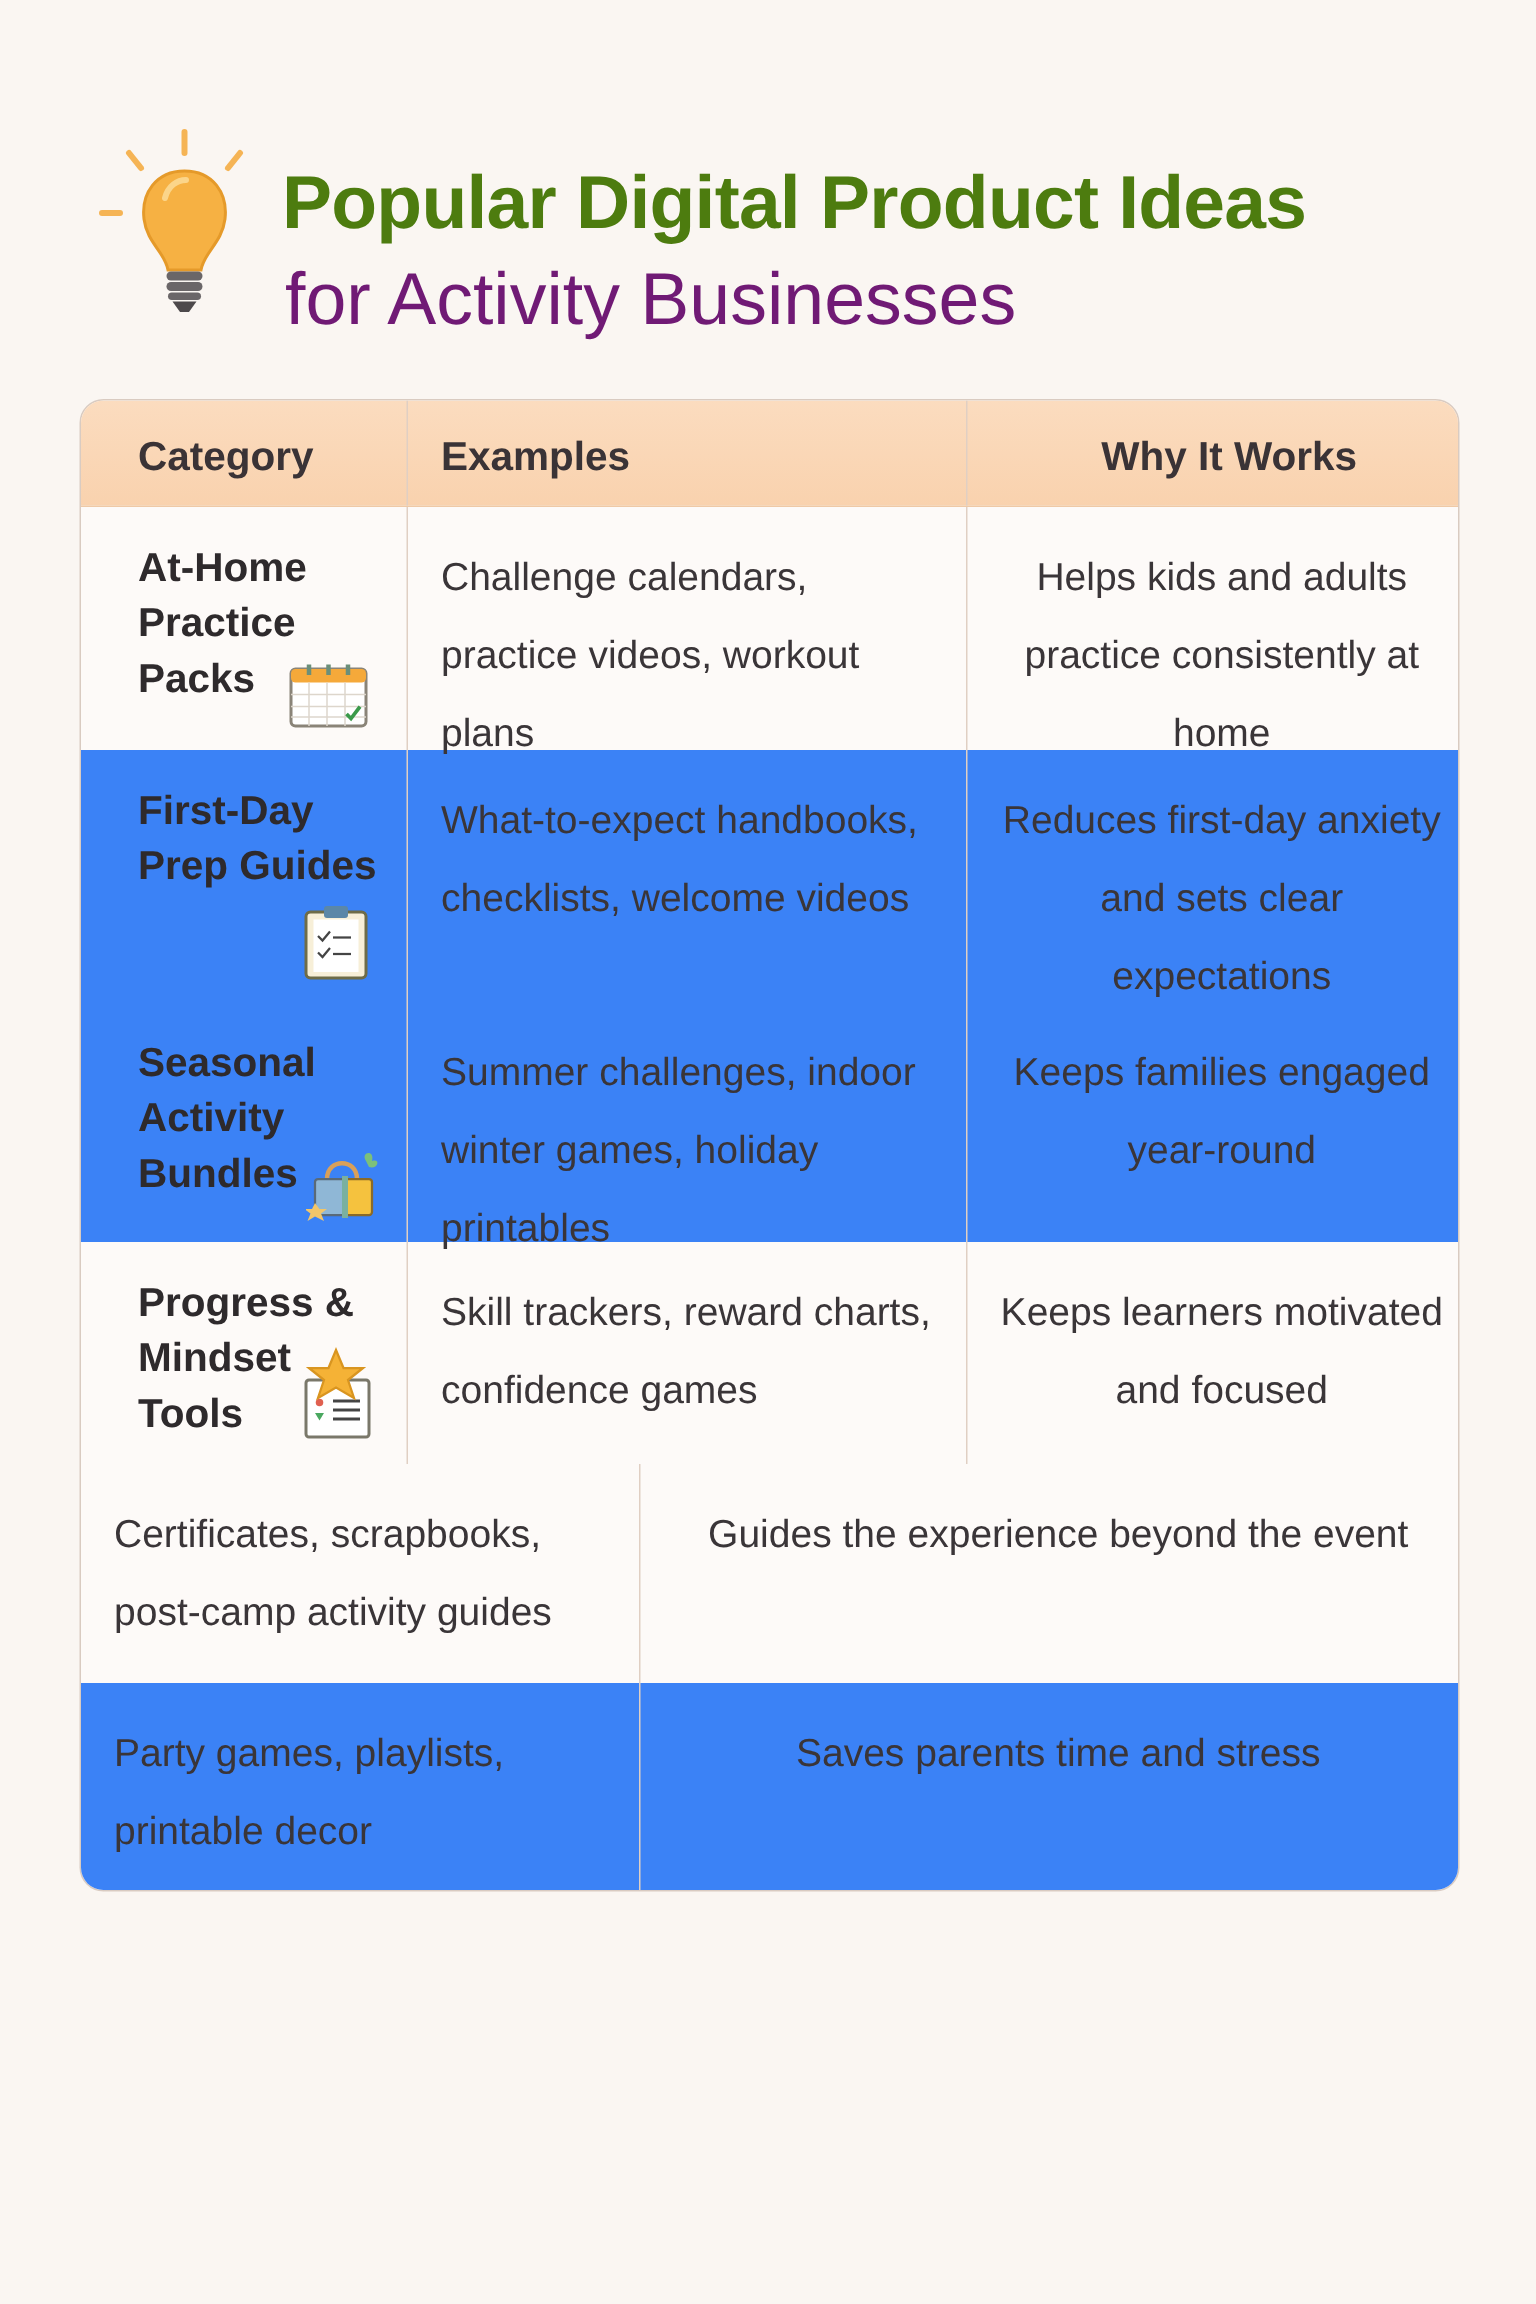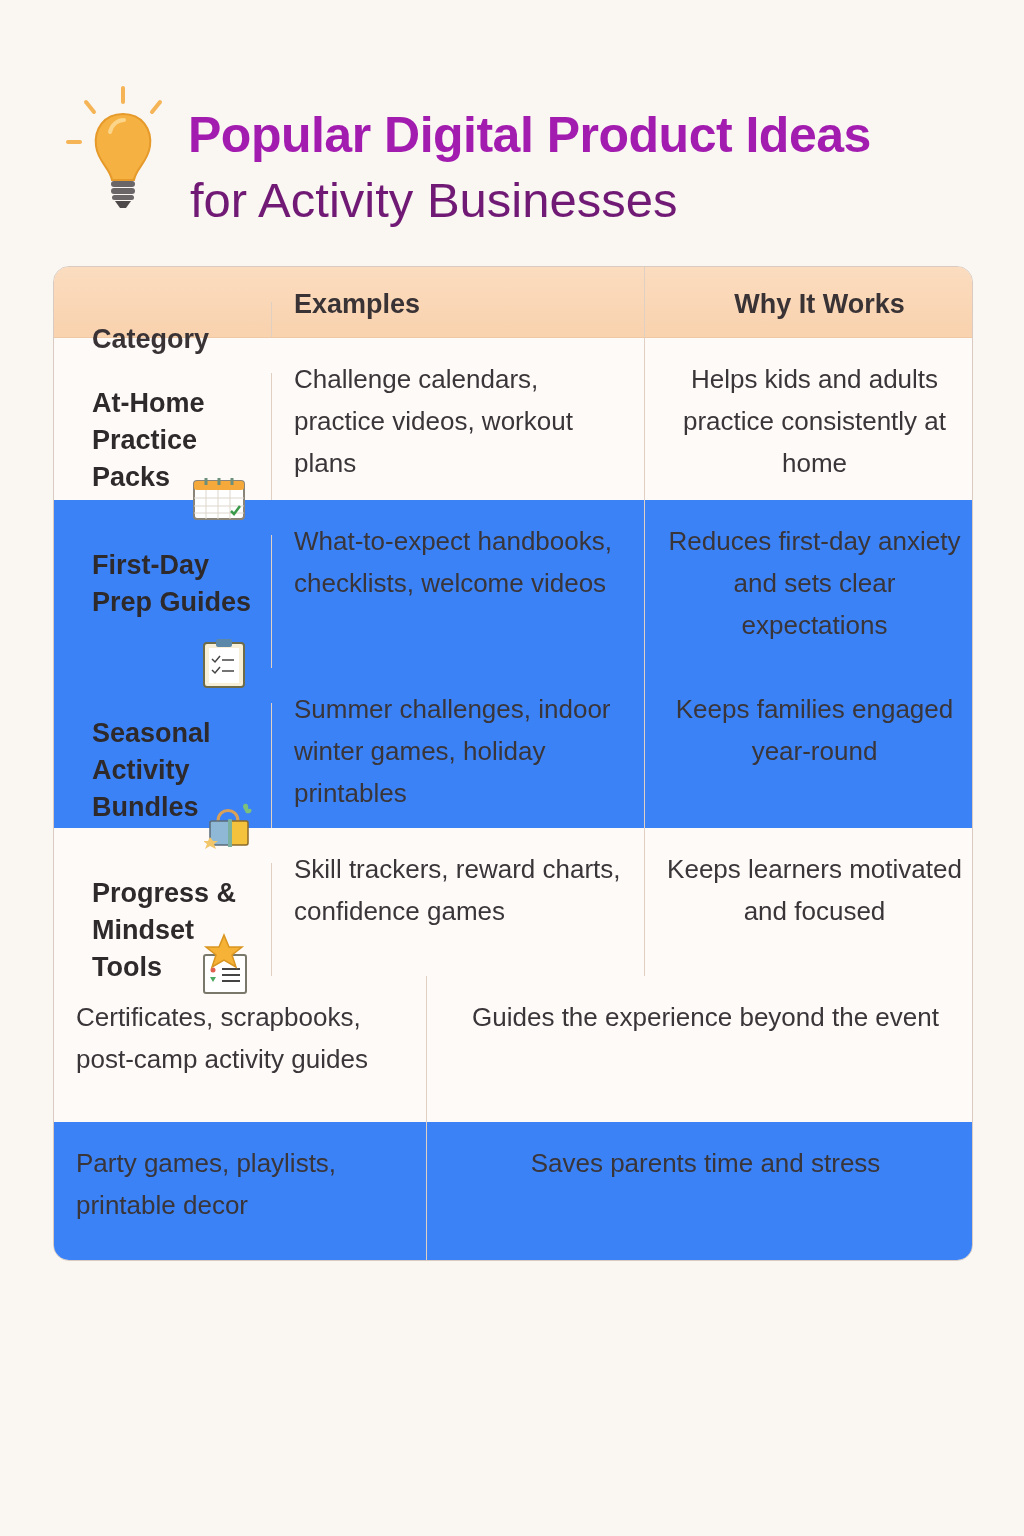--- a/index.html
+++ b/index.html
@@ -8,45 +8,45 @@
     background:#faf6f2;
     font-family:"Liberation Sans", "DejaVu Sans", sans-serif;
     color:#2e2a2c;
     position:relative;
     overflow:hidden;
   }
   .header { position:absolute; left:66px; top:84px; width:900px; height:150px; }
   .bulb { position:absolute; left:0; top:0; width:100px; height:130px; }
   .title1 {
     position:absolute; left:122px; top:22px;
-    font-size:50px; font-weight:700; letter-spacing:-0.5px; color:#a21caf;
+    font-size:50px; font-weight:700; letter-spacing:-0.5px; color:#4d7c0f;
     white-space:nowrap;
   }
   .title2 {
     position:absolute; left:124px; top:88px;
     font-size:49px; font-weight:400; color:#701a75; white-space:nowrap;
   }
   .table {
     position:absolute; left:53px; top:266px; width:918px; height:993px;
     border:1px solid #d9cbc1; border-radius:16px; overflow:hidden;
     background:#fdfaf7;
   }
   .thead {
     height:70px; background:linear-gradient(#fbdcbf,#f9d2ae);
     display:flex; border-bottom:1px solid #efc9a6;
   }
   .th { font-size:27px; font-weight:700; color:#3a3336; padding:22px 0 0 0; box-sizing:border-box; }
-  .c1 { width:218px; padding-left:38px; border-right:1px solid #e0cfc3; box-sizing:border-box; position:relative;margin-top:35px; }
+  .c1 { width:218px; padding-left:38px; border-right:1px solid #e0cfc3; box-sizing:border-box; position:relative; }
   .c2 { width:373px; padding-left:22px; border-right:1px solid #e0cfc3; box-sizing:border-box; }
   .c3 { flex:1; padding-left:22px; box-sizing:border-box;text-align:center; }
   .row { display:flex; }
   .row.odd { background:#fdfaf8; }
   .row.even { background:#3b82f6; }
-  .cat { font-size:27px; font-weight:700; line-height:37px; color:#2e2a2c; padding-top:12px; }
-  .txt { font-size:26px; line-height:42px; color:#3a3538; padding-top:20px; padding-right:10px; }
+  .cat { font-size:27px; font-weight:700; line-height:37px; color:#2e2a2c; padding-top:22px; }
+  .txt { font-size:26px; line-height:52px; color:#3a3538; padding-top:20px; padding-right:10px; }
   .cat-label { display:block; white-space:pre-line; }
   .icon { position:absolute; }
 </style>
 </head>
 <body>
 
 <div class="header">
   <svg class="bulb" viewBox="0 0 100 130">
     <line x1="57" y1="4" x2="57" y2="18" stroke="#f5b455" stroke-width="4" stroke-linecap="round"></line>
     <line x1="20" y1="18" x2="28" y2="28" stroke="#f5b455" stroke-width="4" stroke-linecap="round"></line>

